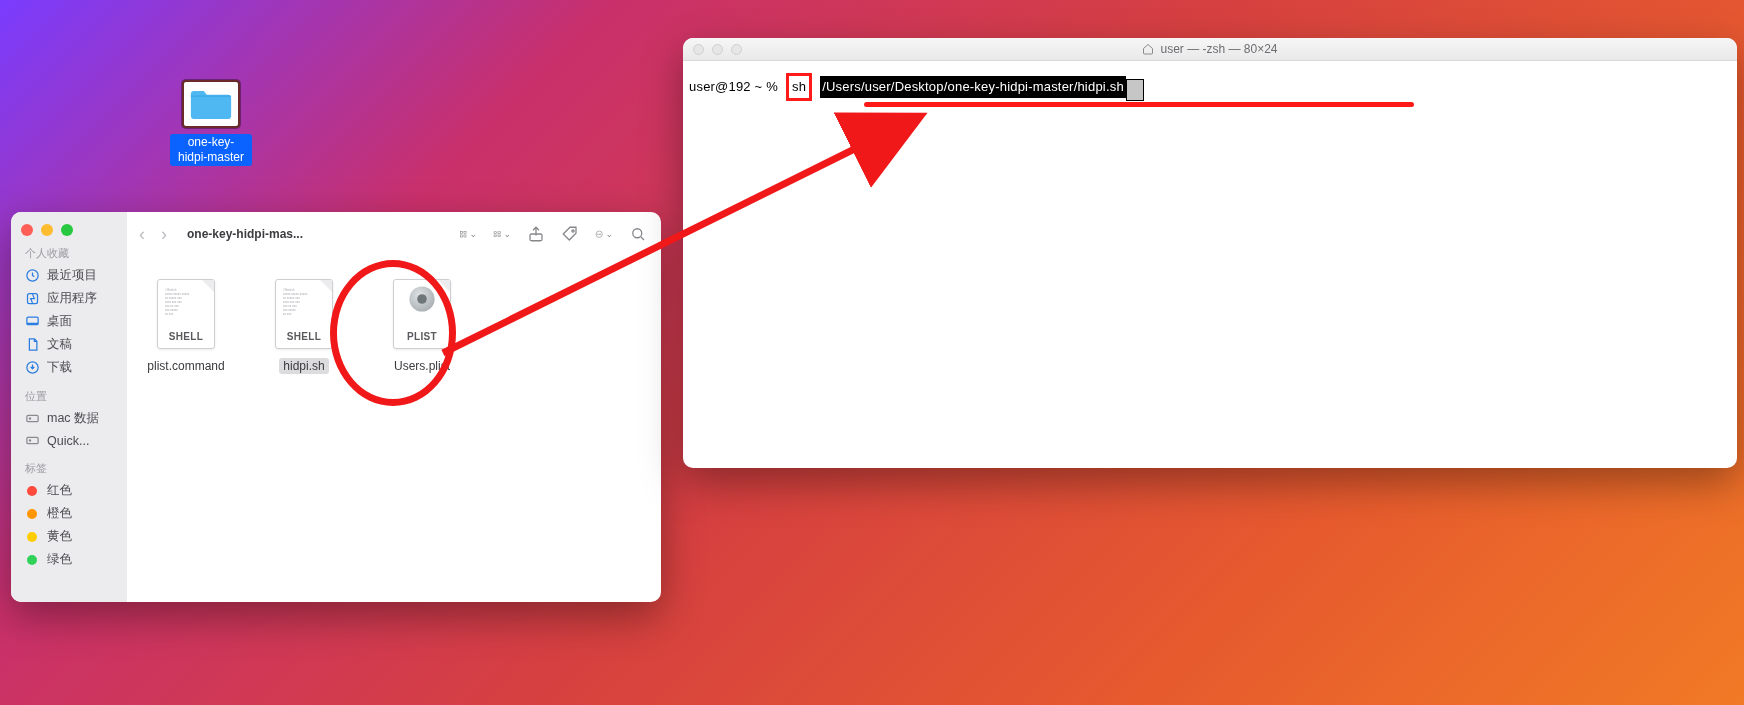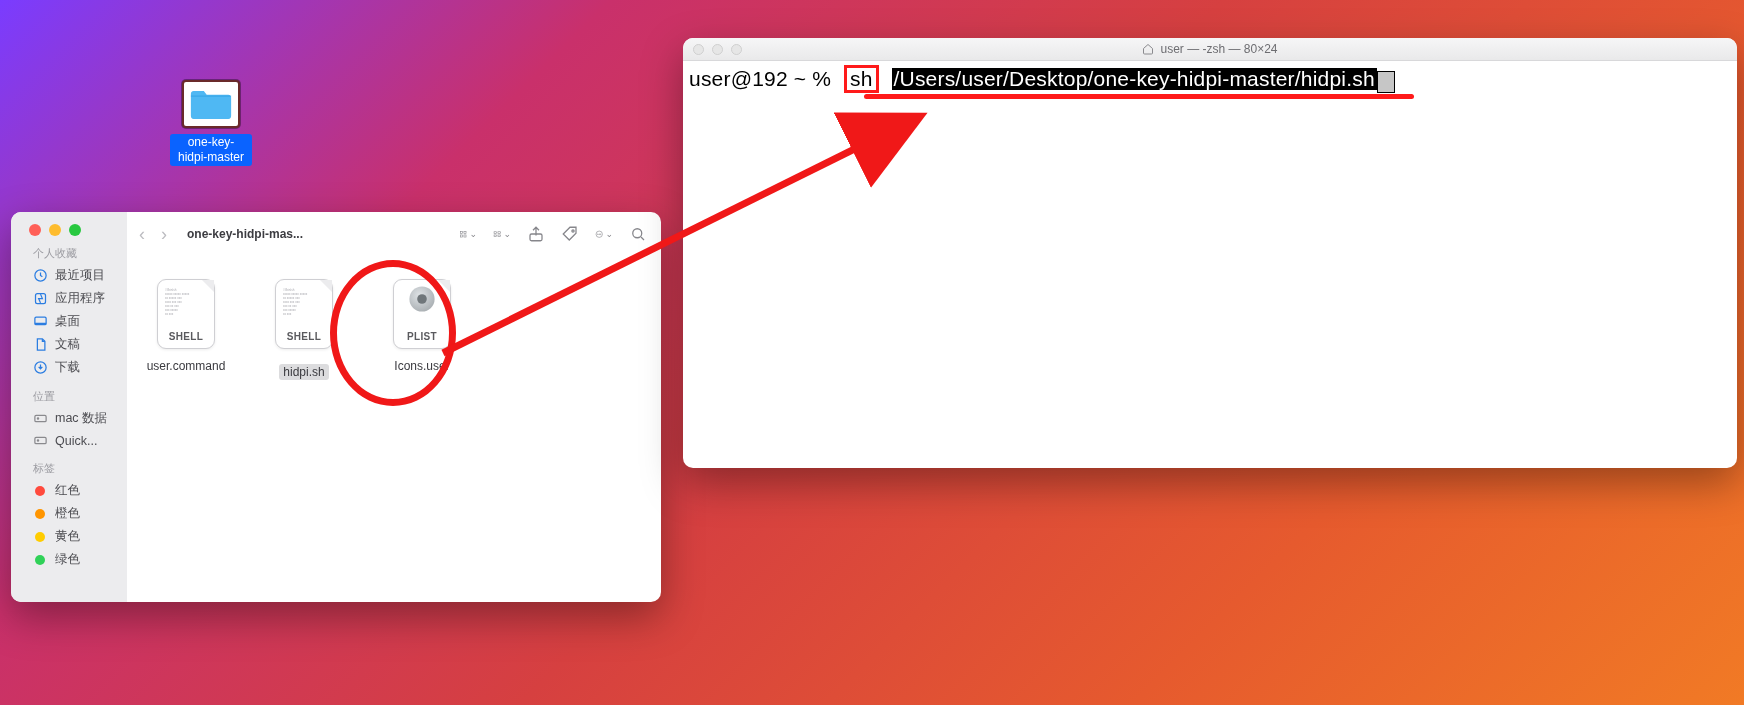--- a/index.html
+++ b/index.html
@@ -6,21 +6,21 @@
 body { width: 1744px; height: 705px; position: relative; background: linear-gradient(135deg, #7a3cff 0%, #c9306b 25%, #d64040 50%, #e65a2e 75%, #f17a25 100%); overflow: hidden; }
 
 
 .desktop-folder { position: absolute; left: 170px; top: 80px; width: 82px; text-align: center; cursor: default; }
 .desktop-folder .folder-ic { width: 58px; height: 48px; margin: 0 auto 6px; border: 2px solid #6a2a2a; box-shadow: 0 0 0 1px rgba(0,0,0,.35); border-radius: 4px; background: #fff; display: flex; align-items: center; justify-content: center; }
 .desktop-folder .label { display: inline-block; background: #0a63ff; color: #fff; font-size: 12px; line-height: 15px; padding: 1px 5px; border-radius: 3px; white-space: normal; }
 .fld-svg { width: 46px; height: 36px; }
 
 
 .finder { position: absolute; left: 11px; top: 212px; width: 650px; height: 390px; background: #fff; border-radius: 10px; box-shadow: 0 15px 40px rgba(0,0,0,.35); overflow: hidden; display: flex; }
-.finder-sidebar { width: 116px; background: #ececee; padding: 8px 16px; font-size: 12.5px; color: #4b4b4f; overflow: hidden; }
+.finder-sidebar { width: 116px; background: #ececee; padding: 8px 8px; font-size: 12.5px; color: #4b4b4f; overflow: hidden; }
 .traffic { display: flex; gap: 8px; }
 .traffic span { width: 12px; height: 12px; border-radius: 50%; display: inline-block; }
 .tl-close{background:#ff5f57}.tl-min{background:#febc2e}.tl-max{background:#28c840}
 
 .finder-content { flex: 1; display: flex; flex-direction: column; }
 .finder-toolbar { height: 44px; display: flex; align-items: center; gap: 14px; padding: 0 14px 0 4px; color: #8a8a8e; }
 .finder-toolbar .nav-arrows { display: flex; gap: 16px; margin-left: 8px; margin-right: 6px; color: #bcbcc0; font-size: 18px; }
 .finder-toolbar .title { font-size: 12px; color: #3c3c41; font-weight: 600; flex: 0 0 auto; max-width: 150px; white-space: nowrap; overflow: hidden; text-overflow: ellipsis; }
 .tb-icon { width: 18px; height: 18px; color: #86868b; display: inline-flex; align-items: center; justify-content: center; }
 .tb-group { display: flex; gap: 16px; align-items: center; }
@@ -28,36 +28,36 @@
 
 .sb-head { color: #9a9aa0; font-size: 11px; margin: 10px 0 3px 6px; }
 .sb-item { display: flex; align-items: center; gap: 7px; padding: 3px 6px; border-radius: 5px; color: #4c4c51; cursor: default; white-space: nowrap; overflow: hidden; text-overflow: ellipsis; }
 .sb-item svg { width: 15px; height: 15px; flex: 0 0 auto; }
 .tag-dot { width: 10px; height: 10px; border-radius: 50%; display: inline-block; margin: 0 3px 0 2px; }
 
 .finder-files { padding: 22px 14px; display: flex; gap: 28px; align-items: flex-start; }
 .file { width: 90px; text-align: center; font-size: 12px; color: #3a3a3f; }
 .ficon { width: 78px; height: 72px; margin: 0 auto 8px; display: flex; align-items: center; justify-content: center; }
 .flabel { display: inline-block; padding: 1px 4px; border-radius: 3px; }
-.flabel.sel { background: #dcdcde; margin-top: 6px; }
-.doc-page { width: 58px; height: 70px; background: #fff; border: 1px solid #cfcfd3; border-radius: 9px; position: relative; box-shadow: 0 1px 3px rgba(0,0,0,.08); }
+.flabel.sel { background: #dcdcde; }
+.doc-page { width: 58px; height: 70px; background: #fff; border: 1px solid #cfcfd3; border-radius: 3px; position: relative; box-shadow: 0 1px 3px rgba(0,0,0,.08); }
 .doc-page::before { content: ""; position: absolute; right: 0; top: 0; border-style: solid; border-width: 0 12px 12px 0; border-color: transparent #ececee transparent transparent; }
 .doc-page .badge { position: absolute; bottom: 6px; left: 0; right: 0; text-align: center; font-size: 10px; font-weight: 600; color: #5a5a5e; letter-spacing: .3px; }
 .doc-page .txt { position: absolute; top: 8px; left: 7px; right: 7px; font-size: 3px; line-height: 4px; color: #a9a9af; overflow: hidden; text-align: left; }
 .plist-ic { width: 42px; height: 42px; border-radius: 50%; background: radial-gradient(circle at 40% 35%, #dfe3e6, #9aa0a4); margin: 4px auto 0; position: relative; }
 .plist-ic::after { content: ""; position: absolute; inset: 13px; border-radius: 50%; background: #6f767a; }
 .folder-blue { width: 66px; height: 50px; }
 
 
 .terminal { position: absolute; left: 683px; top: 38px; width: 1054px; height: 430px; background: #fff; border-radius: 10px; box-shadow: 0 15px 40px rgba(0,0,0,.35); overflow: hidden; }
 .term-title { height: 23px; background: linear-gradient(#f6f6f7, #e9e9ea); border-bottom: 1px solid #d8d8da; display: flex; align-items: center; position: relative; }
 .term-title .traffic { position: absolute; left: 10px; gap: 8px; }
 .term-title .traffic span { width: 11px; height: 11px; background: #e6e6e6; border: 1px solid #cfcfcf; }
 .term-title .ttxt { margin: 0 auto; font-size: 12px; color: #6d6d71; display: flex; align-items: center; gap: 6px; }
-.term-body { font-family: "SF Mono", Menlo, Consolas, monospace; font-size: 21px; padding: 4px 6px; letter-spacing: .2px; color: #000; }
+.term-body { font-family: "SF Mono", Menlo, Consolas, monospace; font-size: 13px; padding: 12px 6px; letter-spacing: .2px; color: #000; }
 .sh-box { display: inline-block; border: 3px solid #ff1a1a; padding: 0 3px; line-height: 22px; vertical-align: baseline; }
 .term-path { display: inline-block; background: #000; color: #fff; padding: 0 2px; line-height: 22px; vertical-align: baseline; }
 .term-cursor { display: inline-block; width: 18px; height: 22px; background: #c6c6c6; border: 1px solid #000; vertical-align: bottom; }
 .term-underline { height: 5px; background: #ff1a1a; border-radius: 3px; margin-top: 1px; margin-left: 175px; width: 550px; }
 
 
 .anno-circle { position: absolute; left: 330px; top: 260px; width: 126px; height: 146px; border: 7px solid #f01818; border-radius: 50%; pointer-events: none; }
 .anno-arrow { position: absolute; left: 435px; top: 105px; width: 510px; height: 260px; pointer-events: none; }
 
 </style>
@@ -211,39 +211,39 @@
     </div>
 
     <div class="finder-files">
       <div class="file">
         <div class="ficon">
             <div class="doc-page">
               <div class="txt">#!/bin/sh<br>xxxxx xxxxx xxxxx<br>xx xxxxx xxx<br>xxxx xxx xxx<br>xxx xx xxx<br>xxx xxxxx<br>xx xxx</div>
               <div class="badge">SHELL</div>
             </div>
           </div>
-        <span class="flabel">user.command</span>
+        <span class="flabel">plist.command</span>
       </div>
       <div class="file">
         <div class="ficon">
             <div class="doc-page">
               <div class="txt">#!/bin/sh<br>xxxxx xxxxx xxxxx<br>xx xxxxx xxx<br>xxxx xxx xxx<br>xxx xx xxx<br>xxx xxxxx<br>xx xxx</div>
               <div class="badge">SHELL</div>
             </div>
           </div>
         <span class="flabel sel">hidpi.sh</span>
       </div>
       <div class="file">
         <div class="ficon">
             <div class="doc-page">
               <div class="plist-ic" style="transform:scale(.6) translateY(-10px)"></div>
               <div class="badge">PLIST</div>
             </div>
           </div>
-        <span class="flabel">Icons.user</span>
+        <span class="flabel">Users.plist</span>
       </div>
     </div>
   </div>
 </div>
 
 <div class="terminal">
   <div class="term-title">
     <div class="traffic">
       <span></span>
       <span></span>

